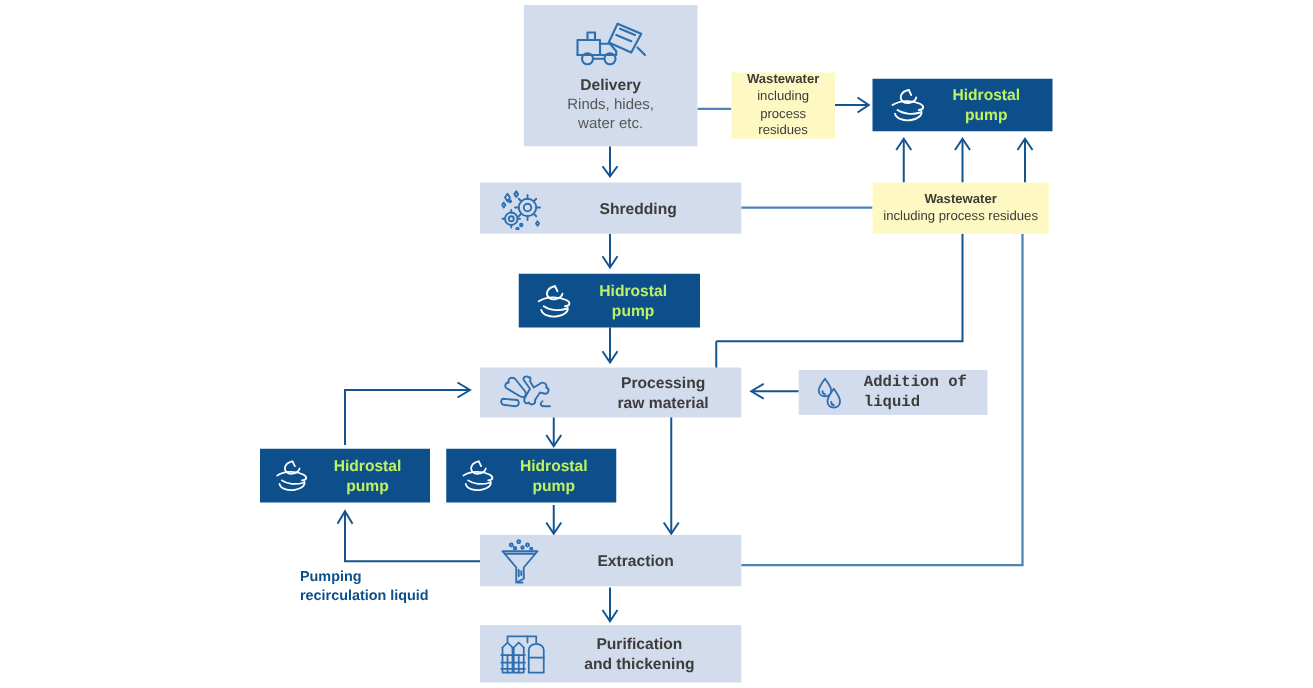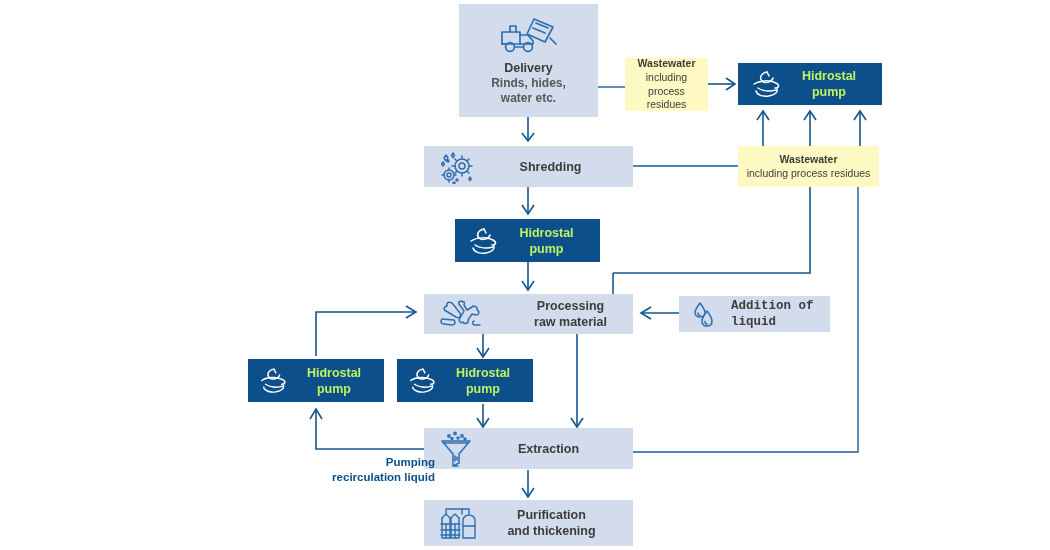--- a/index.html
+++ b/index.html
@@ -2,21 +2,21 @@
 <html><head>
 <meta charset="utf-8">
 <style>
   html,body{margin:0;padding:0;}
   body{
     width:1050px;height:550px;
     background:#ffffff;
     font-family:"Liberation Sans", sans-serif;
     overflow:hidden;
   }
-  #stage{position:relative;width:970px;height:550px;margin-left:40px;}
+  #stage{position:relative;width:970px;height:550px;}
 
   
   .node{
     position:absolute;
     box-sizing:border-box;
     display:flex;
     align-items:center;
     justify-content:flex-start;
   }
   .node .ico{
@@ -25,21 +25,21 @@
   }
   .node .lbl{
     flex:1 1 auto;
     text-align:center;
     line-height:1.28;
   }
 
   
   .light{background:#d3dcec;}
   .light .lbl{color:#3c3c3b;font-weight:bold;font-size:12.5px;}
-  .light .sub{display:block;font-weight:bold;color:#575756;font-size:12px;}
+  .light .sub{display:block;font-weight:normal;color:#575756;font-size:12px;}
 
   
   .dark{background:#0d4f8b;}
   .dark .lbl{color:#bef264;font-weight:bold;font-size:12.5px;}
 
   
   .gray{background:#fef9c3;}
   .gray .lbl{color:#3c3c3b;font-size:10.5px;line-height:1.32;text-align:center;}
   .gray .lbl b{font-weight:bold;display:block;font-size:10.5px;}
 
@@ -47,21 +47,21 @@
   .stackbox{flex-direction:column;justify-content:center;}
   .stackbox .ico{margin-bottom:2px;}
   .stackbox .lbl{text-align:center;}
 
   
   .freetext{
     position:absolute;
     color:#0d4f8b;
     font-weight:bold;
     font-size:11.5px;
-    text-align:right;
+    text-align:left;
     line-height:1.32;
   }
 
   
   #wires{position:absolute;left:0;top:0;width:1050px;height:550px;pointer-events:none;}
   .wire{fill:none;stroke:#14558f;stroke-width:1.6;}
   .wire-thin{fill:none;stroke:#4d82b5;stroke-width:1.8;}
   .ahead{fill:none;stroke:#14558f;stroke-width:1.6;}
 </style>
 </head>

